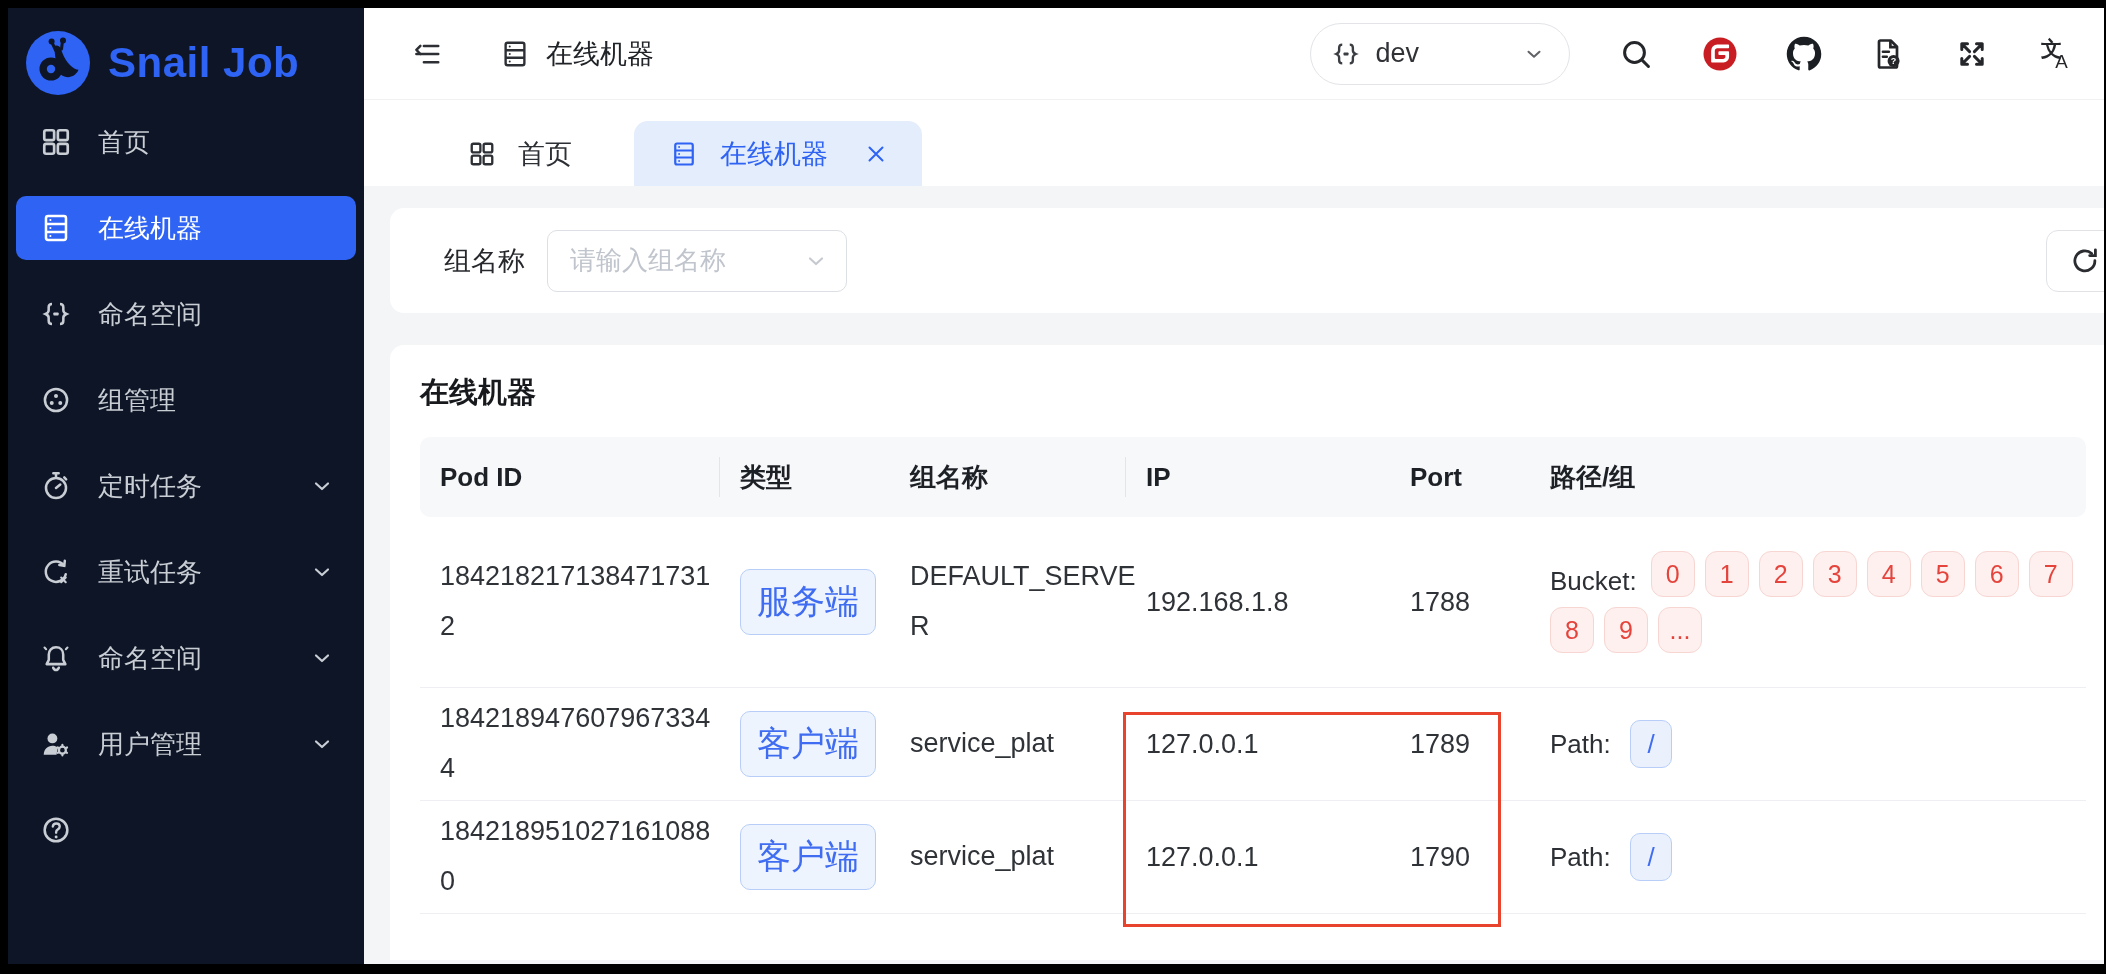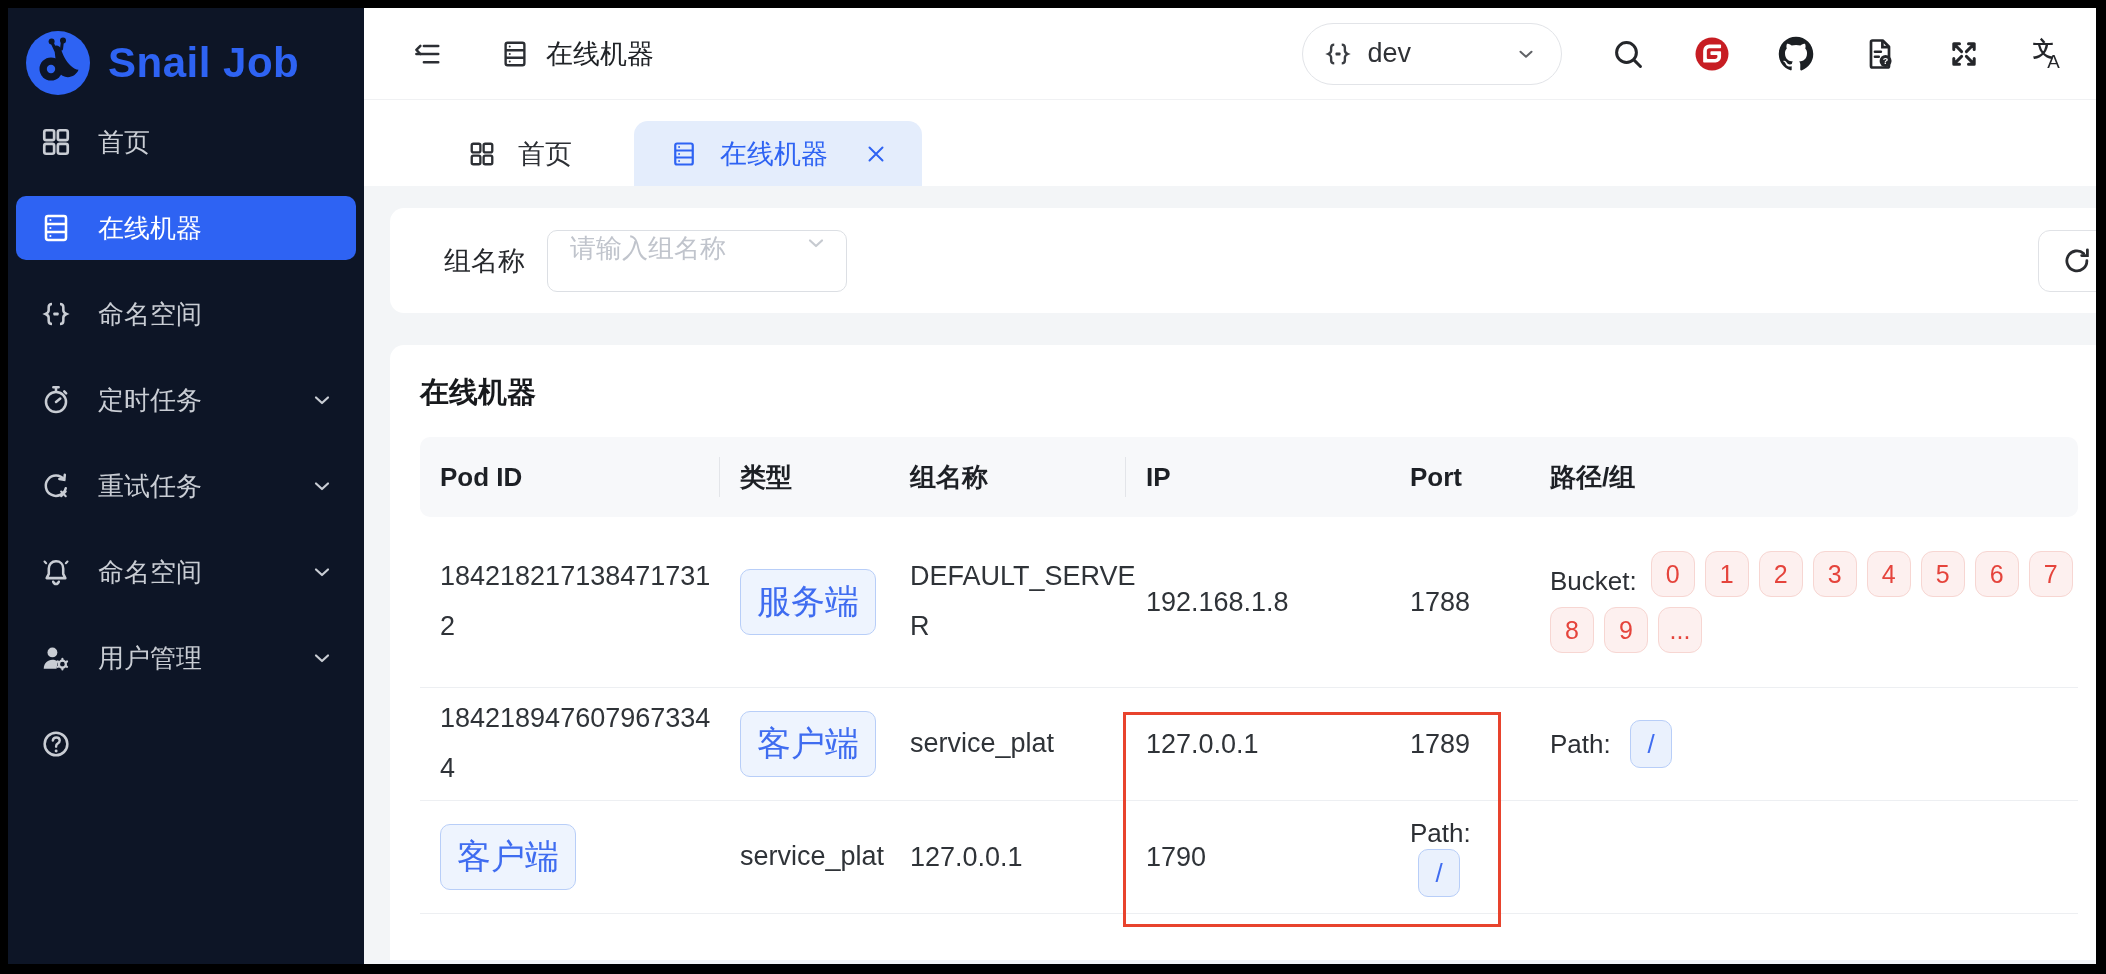--- a/index.html
+++ b/index.html
@@ -1,18 +1,18 @@
 <!DOCTYPE html>
 <html><head>
 <meta charset="utf-8">
 <style>
   * { margin:0; padding:0; box-sizing:border-box; }
   html,body { background:#222; }
   body { font-family:"Liberation Sans","DejaVu Sans",sans-serif; }
-  .frame { width:2106px; height:974px; background:#000; padding:8px 10px 10px 8px; position:relative; }
+  .frame { width:2106px; height:974px; background:#000; padding:8px 2px 10px 8px; position:relative; }
   .page { width:100%; height:100%; background:#fff; overflow:hidden; display:flex; position:relative; }
 
   
   .sidebar { width:356px; min-width:356px; height:100%; background:#0d1526; display:flex; flex-direction:column; }
   .logo-row { display:flex; align-items:center; gap:18px; padding:14px 0 0 18px; height:96px; }
   .logo-mark { width:64px; height:64px; flex:0 0 64px; }
   .logo-text { color:#2e63f3; font-size:42px; font-weight:700; letter-spacing:.5px; }
   .menu { padding:6px 8px 0 8px; }
   .menu-item { height:64px; margin-bottom:22px; display:flex; align-items:center; gap:26px; padding:0 22px 0 24px;
                color:#c9cdd4; font-size:26px; border-radius:10px; cursor:pointer; }
@@ -42,21 +42,21 @@
   .tab.active { background:#e4edfc; border-radius:14px 14px 0 0; color:#2e63f3; margin-left:36px; padding:0 34px 0 36px; }
   .tab.active .mi-icon { color:#2e63f3; }
   .tab .close-x { width:24px; height:24px; color:#2e63f3; margin-left:14px; cursor:pointer; }
 
   .content { flex:1; overflow:hidden; padding:22px 0 0 26px; position:relative; }
 
   .form-card { position:relative; background:#fff; border-radius:14px; height:105px; margin-right:-12px;
                display:flex; align-items:center; padding-left:54px; }
   .form-label { font-size:27px; color:#26282c; font-weight:500; }
   .select-box { margin-left:22px; width:300px; height:62px; border:1px solid #dcdfe4; border-radius:10px;
-                display:flex; align-items:flex-start; padding:0 18px 0 22px; background:#fff; cursor:pointer; }
+                display:flex; align-items:center; padding:0 18px 0 22px; background:#fff; cursor:pointer; }
   .select-ph { font-size:26px; color:#c0c4cc; flex:1; white-space:nowrap; overflow:hidden; }
   .select-chev { width:24px; height:24px; color:#c6cad0; }
   .refresh-btn { position:absolute; right:-26px; top:50%; transform:translateY(-50%); width:96px; height:62px;
                  border:1px solid #e0e2e6; border-radius:12px; background:#fff; display:flex; align-items:center; padding-left:22px; cursor:pointer; }
   .refresh-btn .mi-icon { width:32px; height:32px; color:#2a2c30; }
 
   .table-card { background:#fff; border-radius:14px 14px 0 0; margin:32px -12px 0 0; padding:28px 30px 0 30px; height:615px; }
   .card-title { font-size:29px; font-weight:700; color:#17191c; margin-bottom:24px; }
   .thead { display:grid; grid-template-columns:300px 170px 236px 264px 140px 1fr; background:#f7f8fa; border-radius:10px;
            height:80px; align-items:center; font-size:26px; font-weight:600; color:#1d2025; }
@@ -226,20 +226,26 @@
         <span class="mi-label">在线机器</span>
       </div>
       <div class="menu-item">
         <svg class="mi-icon" viewBox="0 0 24 24">
               <use href="#i-namespace"></use>
             </svg>
         <span class="mi-label">命名空间</span>
       </div>
       <div class="menu-item">
         <svg class="mi-icon" viewBox="0 0 24 24">
+              <use href="#i-group"></use>
+            </svg>
+        <span class="mi-label">组管理</span>
+      </div>
+      <div class="menu-item">
+        <svg class="mi-icon" viewBox="0 0 24 24">
               <use href="#i-timer"></use>
             </svg>
         <span class="mi-label">定时任务</span>
         <svg class="chev" viewBox="0 0 24 24">
               <use href="#i-chevdown"></use>
             </svg>
       </div>
       <div class="menu-item">
         <svg class="mi-icon" viewBox="0 0 24 24">
               <use href="#i-retry"></use>
@@ -403,20 +409,23 @@
               </div>
           <div>127.0.0.1</div>
           <div>1789</div>
           <div>
             <span class="route-label">Path:</span>
             <span class="path-badge">/</span>
           </div>
         </div>
 
         <div class="trow r3">
+          <div>
+                <div class="pod">1842189510271610880</div>
+              </div>
           <div><span class="type-badge">客户端</span></div>
           <div>
                 <div class="grp">service_plat</div>
               </div>
           <div>127.0.0.1</div>
           <div>1790</div>
           <div>
             <span class="route-label">Path:</span>
             <span class="path-badge">/</span>
           </div>

